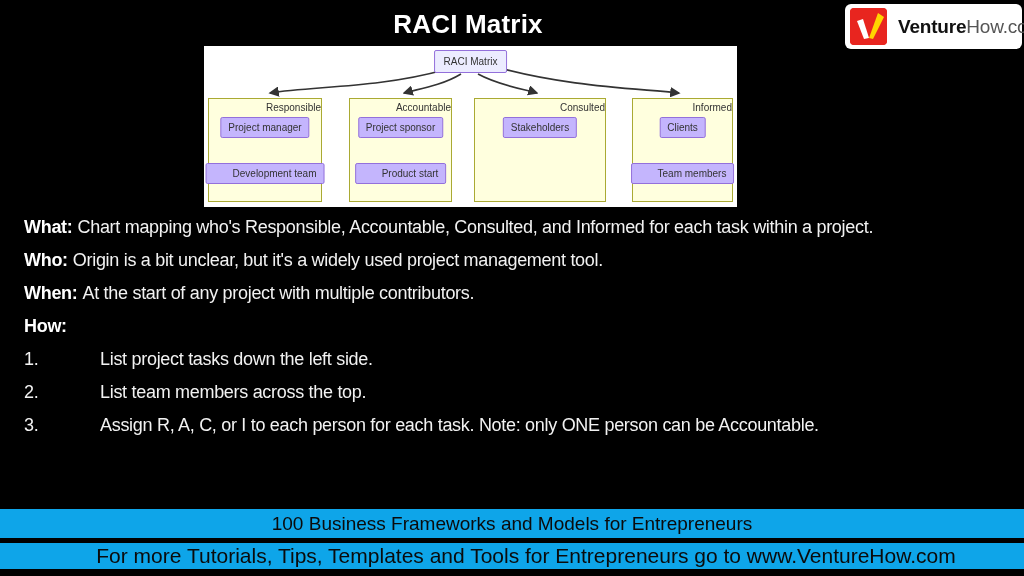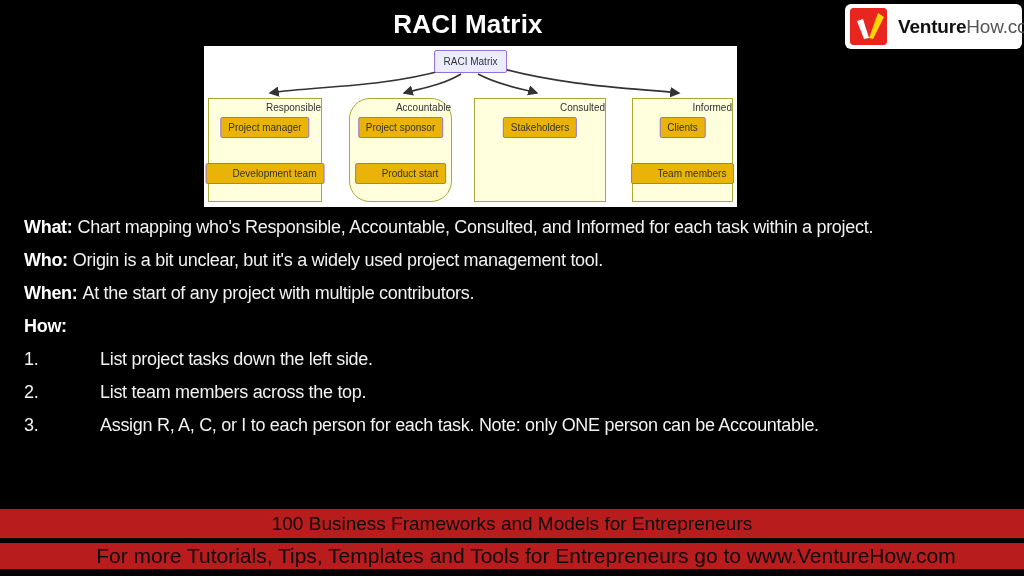--- a/index.html
+++ b/index.html
@@ -22,40 +22,40 @@
   
   .diagram{position:absolute;left:204px;top:46px;width:533px;height:161px;background:#fff;}
   .diagram svg.arrows{position:absolute;left:0;top:0;width:533px;height:161px;}
   .root-node{position:absolute;top:4px;left:50%;transform:translateX(-50%);
              background:#ECECFF;border:1px solid #9370DB;border-radius:2px;
              font-size:10px;color:#333;padding:5px 9px;white-space:nowrap;}
   .group{position:absolute;top:52px;height:104px;background:#FFFFDE;border:1px solid #AAAA33;
          box-sizing:border-box;}
   .group-label{position:absolute;top:3px;left:0;width:100%;text-align:right;
                font-size:10px;color:#333;}
-  .gnode{position:absolute;left:50%;transform:translateX(-50%);background:#eab308;
+  .gnode{position:absolute;left:50%;transform:translateX(-50%);background:#c4b5fd;
          border:1px solid #9370DB;border-radius:2px;font-size:10px;color:#333;
          padding:4px 7px;white-space:nowrap;}
   .gnode.row1{top:18px;}
   .gnode.row2{top:64px;padding-left:26px;}
   .g1{left:4px;width:114px;}
-  .g2{left:145px;width:103px;border-radius:21px;}
+  .g2{left:145px;width:103px;}
   .g3{left:270px;width:132px;}
   .g4{left:428px;width:101px;}
 
   
   .content{position:absolute;left:24px;top:214px;width:952px;color:#f2f2f2;
            font-size:18px;letter-spacing:-.3px;}
   .content p{margin:0 0 7px 0;line-height:26px;}
   .content b{font-weight:bold;color:#fff;margin-right:5px;margin-top:20px;}
   .step{display:flex;margin:0 0 7px 0;line-height:26px;}
   .step .num{width:76px;flex:0 0 auto;}
 
   
-  .bar{position:absolute;left:0;width:1024px;background:#b91c1c;color:#0b0b0b;
+  .bar{position:absolute;left:0;width:1024px;background:#0ea5e9;color:#0b0b0b;
        display:flex;align-items:center;justify-content:center;box-sizing:border-box;
        border-top:1px solid #000;border-bottom:1px solid #000;}
   .bar1{top:508px;height:31px;font-size:19px;}
   .bar2{top:542px;height:28px;font-size:21px;padding-left:28px;}
 </style>
 </head>
 <body>
 
 <div class="slide">
 

